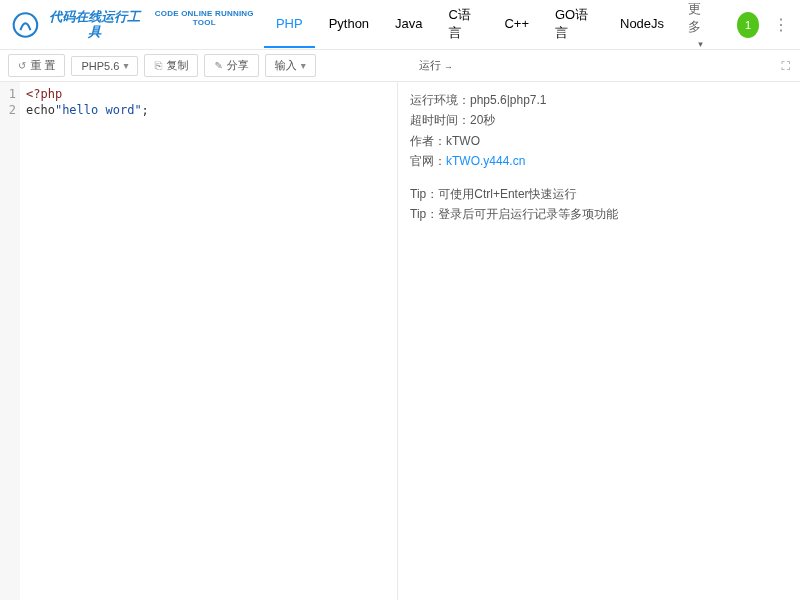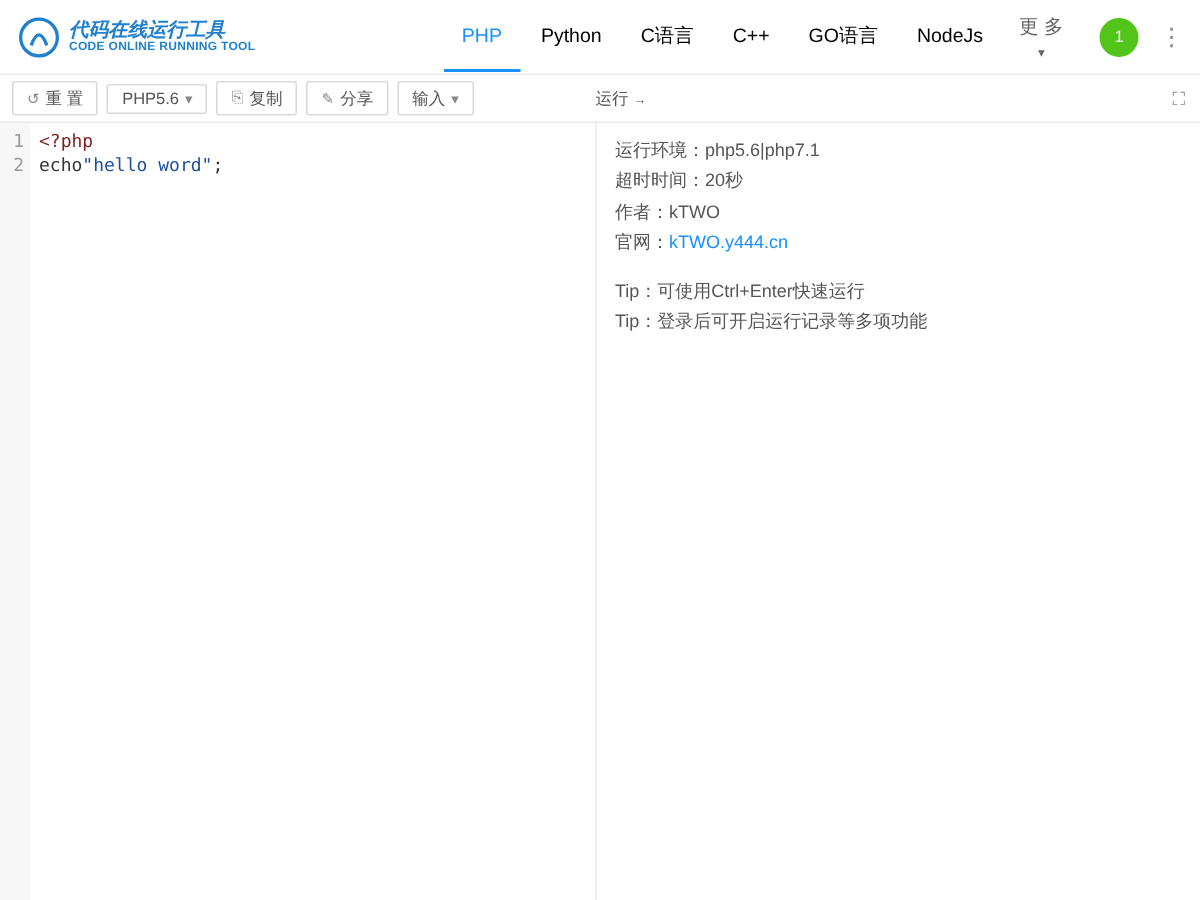--- a/index.html
+++ b/index.html
@@ -1,32 +1,32 @@
 <!DOCTYPE html>
 <html><head>
 <meta charset="utf-8">
 <style>
 * { margin: 0; padding: 0; box-sizing: border-box; }
 body { font-family: -apple-system, "Microsoft YaHei", sans-serif; font-size: 12px; color: #333; background: #fff; }
 .header { display: flex; align-items: center; height: 50px; padding: 0 12px; border-bottom: 1px solid #e8e8e8; }
 .logo { display: flex; align-items: center; gap: 6px; }
 .logo-icon { width: 28px; height: 28px; }
-.logo-text { display: flex; flex-direction: column; line-height: 1.1; }
+.logo-text { display: flex; line-height: 1.1; text-align: center; }
 .logo-cn { font-size: 13px; font-weight: bold; color: #2080d0; font-style: italic; }
 .logo-en { font-size: 8px; color: #2080d0; letter-spacing: 0.2px; font-weight: bold; }
 .nav { margin-left: auto; display: flex; align-items: center; gap: 2px; }
 .nav-tab { padding: 15px 12px; color: #000000; cursor: pointer; font-size: 13px; border-bottom: 2px solid transparent; }
 .nav-tab.active { color: #1890ff; border-bottom-color: #1890ff; }
 .nav-more { color: #666; padding: 0 10px; display: flex; align-items: center; gap: 3px; cursor: pointer; font-size: 13px; flex-direction: column; }
 .avatar { width: 26px; height: 26px; border-radius: 50%; background: #52c41a; margin-left: 12px; display: flex; align-items: center; justify-content: center; color: #fff; font-size: 11px; cursor: pointer; }
 .more-v { margin-left: 12px; color: #888; cursor: pointer; font-size: 16px; letter-spacing: -1px; }
 .toolbar { display: flex; align-items: center; height: 32px; padding: 0 8px; border-bottom: 1px solid #e8e8e8; gap: 6px; position: relative; }
 .tbtn { display: flex; align-items: center; gap: 4px; padding: 3px 9px; border: 1px solid #d9d9d9; border-radius: 2px; background: #fff; color: #555; cursor: pointer; font-size: 11px; }
 .tbtn .ic { font-size: 10px; color: #888; }
-.toolbar-right { position: absolute; left: 397px; display: flex; align-items: center; gap: 10px; font-size: 11px; color: #555; }
+.toolbar-right { position: absolute; left: 419px; display: flex; align-items: center; gap: 10px; font-size: 11px; color: #555; }
 .run-btn { cursor: pointer; display: flex; align-items: center; gap: 3px; }
 .expand-icon { position: absolute; right: 10px; color: #888; cursor: pointer; font-size: 12px; }
 .main { display: flex; height: calc(100vh - 82px); }
 .editor { width: 398px; border-right: 1px solid #e8e8e8; display: flex; font-family: Consolas, Monaco, monospace; font-size: 12px; }
 .gutter { width: 20px; background: #f7f7f7; color: #999; text-align: right; padding: 4px 4px 0 0; line-height: 16px; user-select: none; }
 .code { flex: 1; padding: 4px 0 0 6px; line-height: 16px; white-space: pre; }
 .code .kw { color: #7f1d1d; }
 .code .str { color: #1a4fa0; }
 .output { flex: 1; padding: 8px 12px; font-size: 12px; color: #555; line-height: 1.7; }
 .output a { color: #1890ff; text-decoration: none; }
@@ -42,20 +42,21 @@
         <path d="M10 22 Q16 6 22 22" fill="none" stroke="#2080d0" stroke-width="2.5"></path>
       </svg>
     <div class="logo-text">
       <span class="logo-cn">代码在线运行工具</span>
       <span class="logo-en">CODE ONLINE RUNNING TOOL</span>
     </div>
   </div>
   <div class="nav">
     <div class="nav-tab active">PHP</div>
     <div class="nav-tab">Python</div>
+    <div class="nav-tab">Java</div>
     <div class="nav-tab">C语言</div>
     <div class="nav-tab">C++</div>
     <div class="nav-tab">GO语言</div>
     <div class="nav-tab">NodeJs</div>
     <div class="nav-more">
         <span>更 多</span>
         <span style="font-size:9px">▾</span>
       </div>
     <div class="avatar">1</div>
     <div class="more-v">⋮</div>

